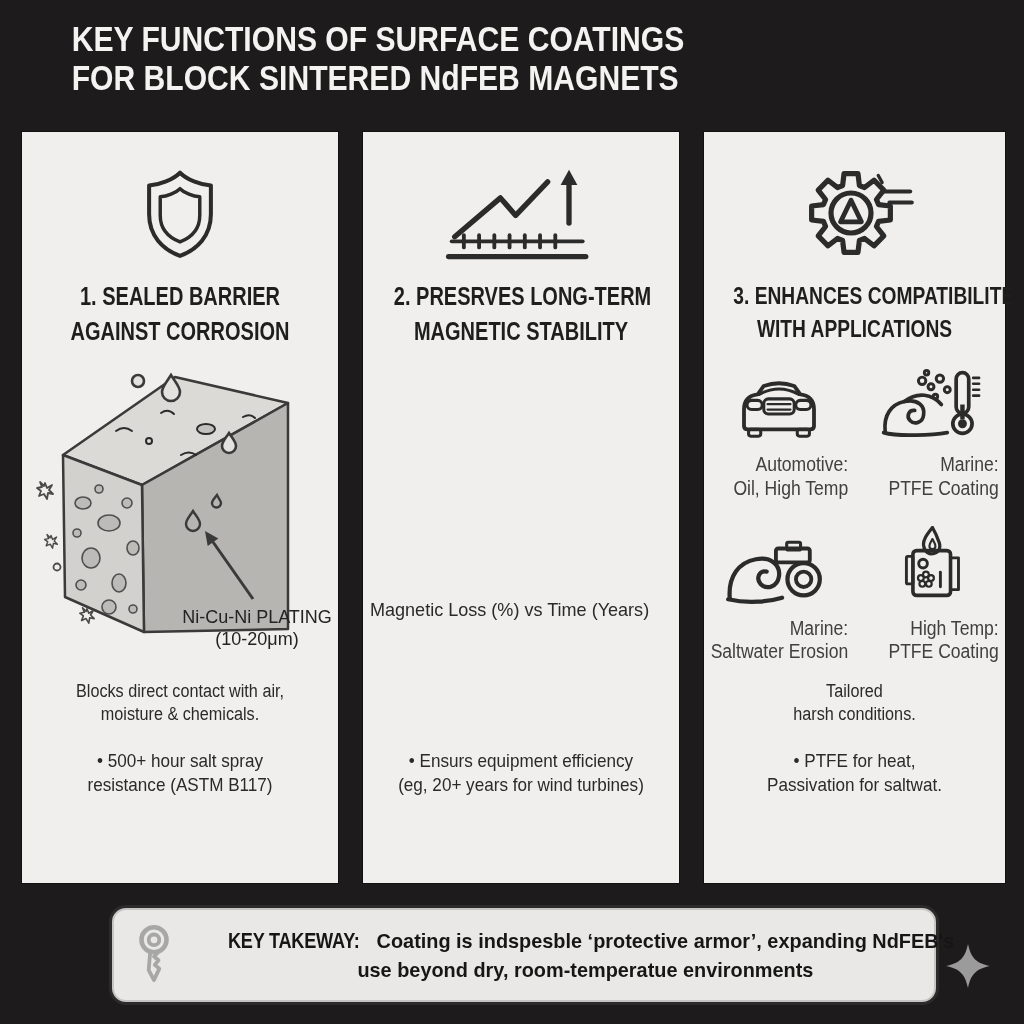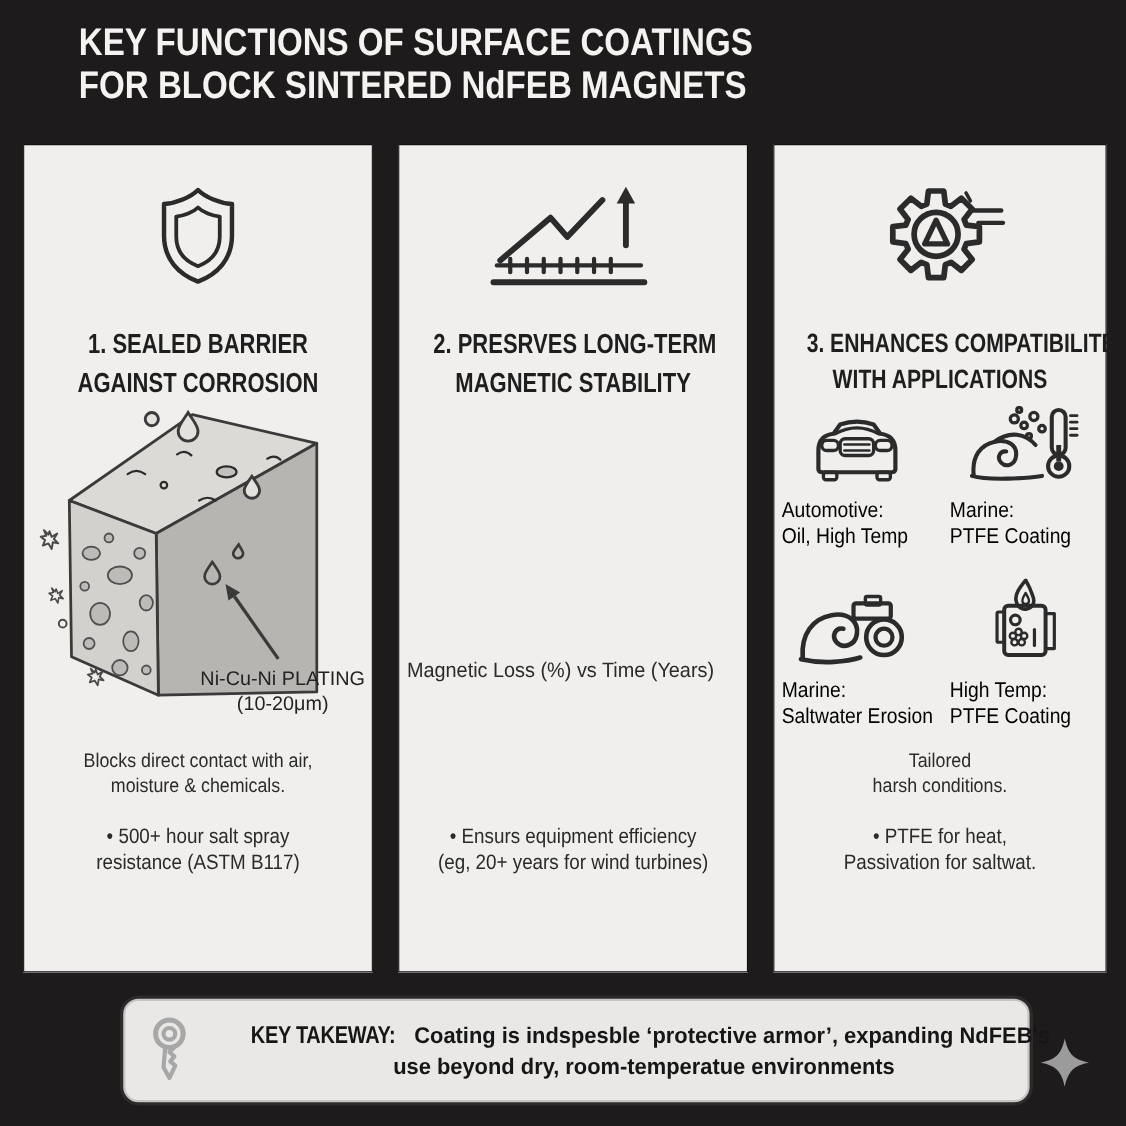--- a/index.html
+++ b/index.html
@@ -13,41 +13,41 @@
     color:#f4f3f1;font-weight:bold;font-size:35px;line-height:1.1;}
   .title .tline{white-space:nowrap;transform:scaleX(.86);transform-origin:center;}
 
   .panel{position:absolute;top:131px;height:753px;background:#f0efed;
     display:flex;flex-direction:column;align-items:center;box-shadow:0 0 0 1px #111 inset;}
   #panel1{left:21px;width:318px;}
   #panel2{left:362px;width:318px;}
   #panel3{left:703px;width:303px;}
 
   .panel-icon{margin-top:34px;height:96px;display:flex;align-items:center;justify-content:center;}
-  .panel-heading{margin-top:35px;text-align:center;font-weight:bold;font-size:25px;
+  .panel-heading{margin-top:18px;text-align:center;font-weight:bold;font-size:25px;
     line-height:1.38;color:#1e1e1e;width:100%;}
   #panel3 .panel-heading{font-size:24px;}
   .hline{white-space:nowrap;transform:scaleX(.8);transform-origin:center;}
 
   .figure{position:absolute;left:0;top:240px;width:100%;display:flex;justify-content:center;}
   .chart-caption{position:absolute;top:468px;left:0;width:100%;text-align:left;
     font-size:19px;color:#2a2a2a;}
   .chart-caption .bline{transform:scaleX(.95);}
 
   .panel-body{position:absolute;top:549px;left:0;width:100%;text-align:center;
     font-size:18px;color:#2a2a2a;line-height:1.3;}
   .panel-bullet{position:absolute;top:618px;left:0;width:100%;text-align:center;
     font-size:19px;color:#2a2a2a;line-height:1.25;}
   .bline{white-space:nowrap;transform:scaleX(.9);transform-origin:center;}
 
   .appgrid{position:absolute;top:238px;left:0;width:100%;
     display:grid;grid-template-columns:1fr 1fr;row-gap:32px;}
   .gcell{display:flex;flex-direction:column;align-items:center;}
   .gicon{height:74px;display:flex;align-items:flex-end;justify-content:center;margin-bottom:10px;}
-  .glabel{text-align:left;font-size:19.5px;color:#000000;line-height:1.22;width:100%;}
+  .glabel{text-align:right;font-size:19.5px;color:#404040;line-height:1.22;width:100%;}
 
   .banner{position:absolute;left:112px;top:908px;width:824px;height:94px;
     background:#e9e8e6;border:2px solid #c6c5c3;border-radius:14px;box-sizing:border-box;
     display:flex;align-items:center;box-shadow:0 0 0 3px rgba(255,255,255,.07);gap:29px;}
   .banner-key{margin-left:18px;flex:0 0 auto;}
   .banner-text{flex:1;text-align:center;color:#161616;font-size:20.5px;
     line-height:1.35;font-weight:bold;padding-right:34px;}
   .takeaway-prefix{display:inline-block;transform:scaleX(.85);transform-origin:center;
     font-weight:800;font-size:22px;letter-spacing:-.3px;}
   .tk-line{white-space:nowrap;transform:scaleX(.97);transform-origin:center;}

